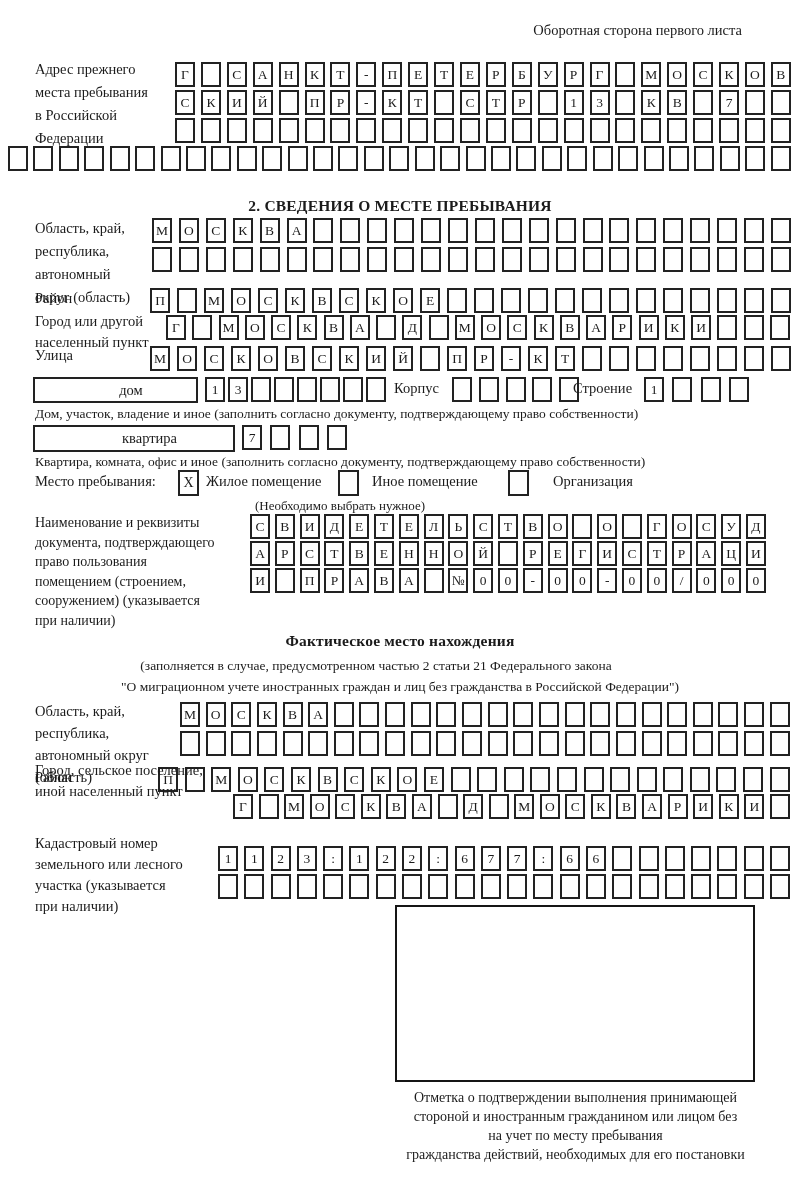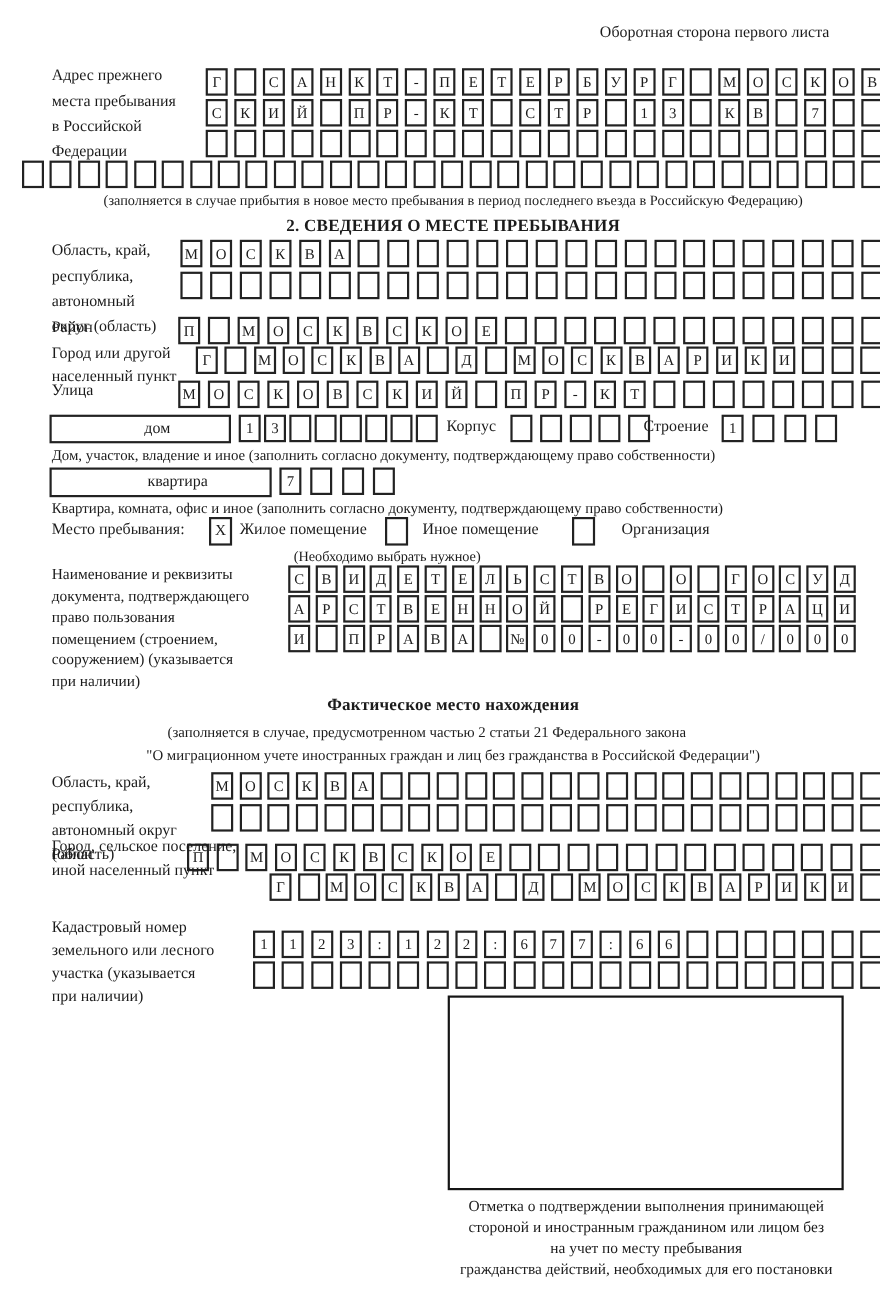--- a/index.html
+++ b/index.html
@@ -1,18 +1,18 @@
 <!DOCTYPE html>
 <html><head>
 <meta charset="utf-8">
 <style>
   html,body{margin:0;padding:0;background:#ffffff;}
   .page{position:relative;width:800px;height:1180px;background:#fff;
         font-family:"Liberation Serif","DejaVu Serif",serif;color:#1b1b1b;overflow:hidden;}
-  .abs{position:absolute;margin-left:12px;}
+  .abs{position:absolute;}
   .hdr{font-size:14.5px;}
   .label{font-size:14.5px;line-height:23px;}
   .label.tight{line-height:21px;}
   .label.doc{line-height:19.5px;font-size:14px;}
   .caption{font-size:13px;text-align:center;}
   .caption.left{text-align:left;font-size:13.5px;}
   .title{font-weight:bold;font-size:15.5px;text-align:center;letter-spacing:.2px;}
   .cellrow{display:flex;justify-content:space-between;height:25px;}
   .cell{flex:none;box-sizing:border-box;width:20px;height:25px;border:2px solid #222;
         background:#fff;display:flex;align-items:center;justify-content:center;
@@ -142,21 +142,20 @@
       <span class="cell"></span>
       <span class="cell"></span>
       <span class="cell"></span>
       <span class="cell"></span>
       <span class="cell"></span>
       <span class="cell"></span>
       <span class="cell"></span>
       <span class="cell"></span>
       <span class="cell"></span>
     </div>
-  <div class="abs caption" style="left:0;top:174px;width:800px">(заполняется в случае прибытия в новое место пребывания в период последнего въезда в Российскую Федерацию)</div>
 
   <div class="abs title" style="left:0;top:197px;width:800px">2. СВЕДЕНИЯ О МЕСТЕ ПРЕБЫВАНИЯ</div>
 
   <div class="abs label" style="left:35px;top:217px;width:130px">
     <div>Область, край,</div>
     <div>республика,</div>
     <div>автономный</div>
     <div>округ (область)</div>
   </div>
   <div class="abs cellrow" style="left:152px;top:218px;width:639px">

